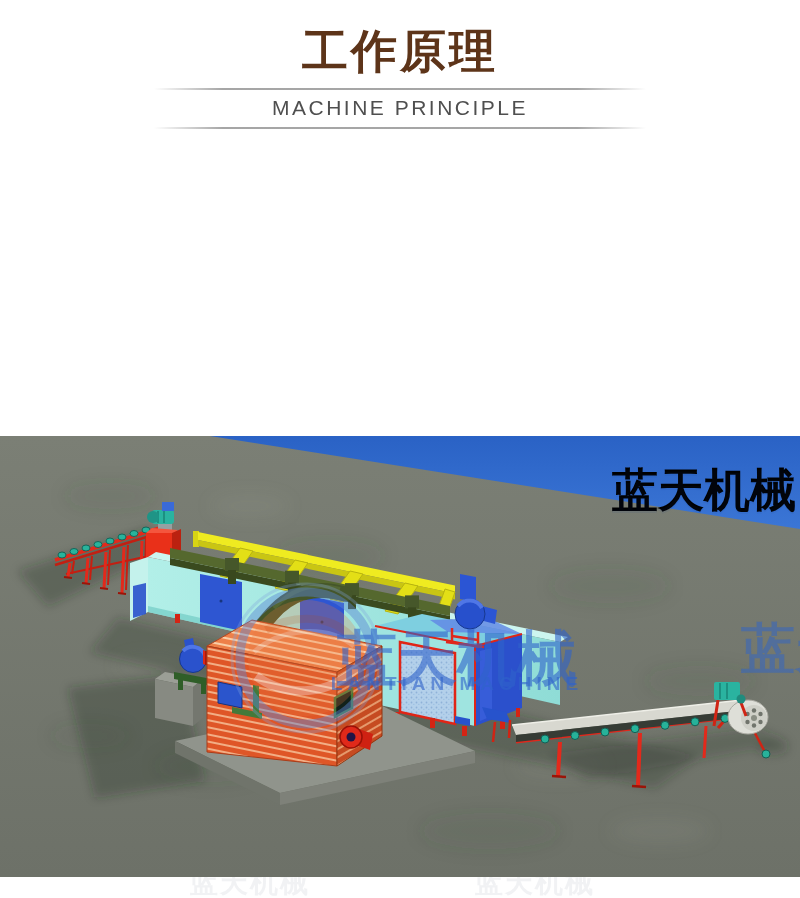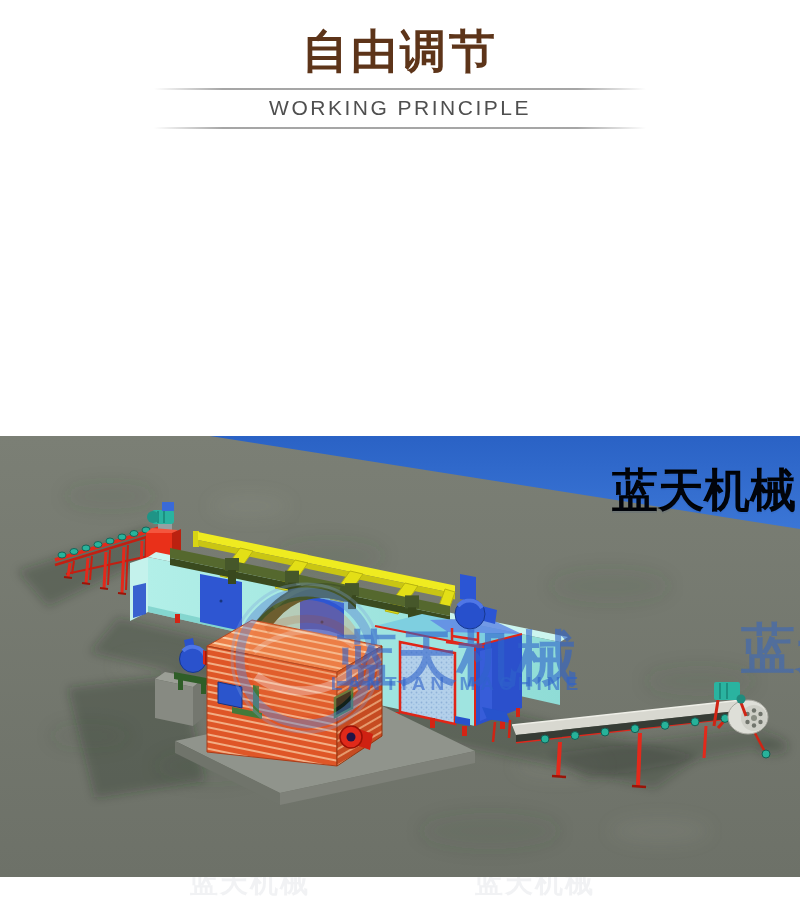--- a/index.html
+++ b/index.html
@@ -35,23 +35,23 @@
     position:absolute;top:-13px;font-size:28px;font-weight:700;color:rgba(120,132,148,.10);letter-spacing:2px;
   }
   .ghost-a{left:190px;}
   .ghost-b{left:475px;color:rgba(120,132,148,.13);}
 </style>
 </head>
 <body>
 
 <div id="page">
 
-  <h1 class="page-title">自由调节</h1>
+  <h1 class="page-title">工作原理</h1>
   <div class="divider top"></div>
-  <h2 class="page-subtitle">WORKING PRINCIPLE</h2>
+  <h2 class="page-subtitle">MACHINE PRINCIPLE</h2>
   <div class="divider bottom"></div>
 
 
   <div class="figure">
   <svg width="800" height="441" viewBox="0 0 800 441">
     <defs>
       <linearGradient id="skyG" x1="0" y1="0" x2="0" y2="1">
         <stop offset="0" stop-color="#2a62c5"></stop>
             <stop offset="1" stop-color="#3b76d6"></stop>
       </linearGradient>

